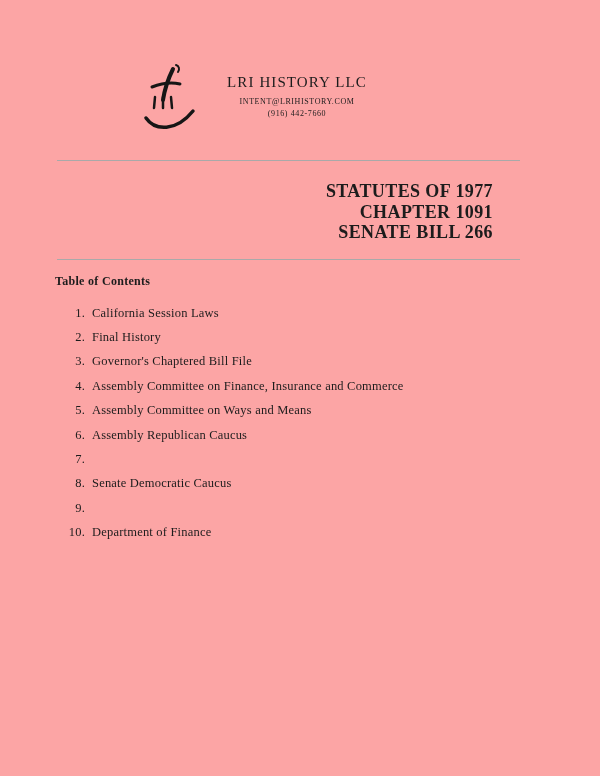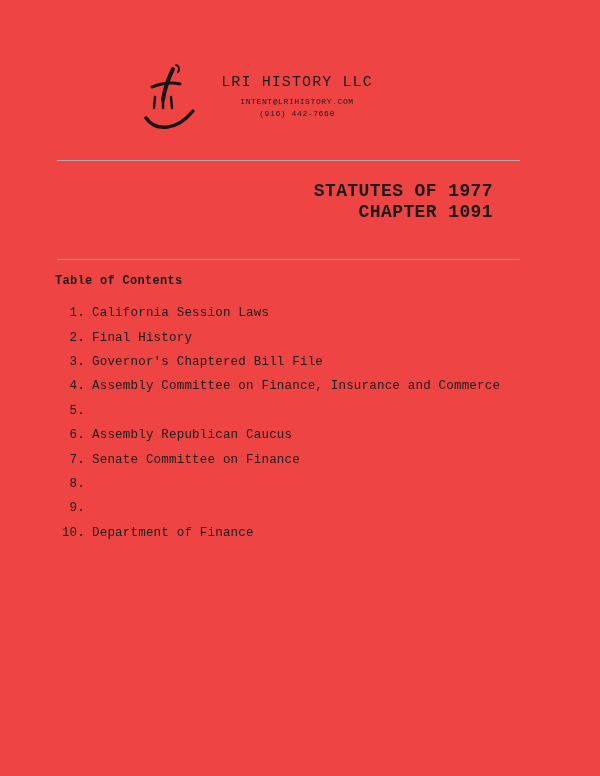--- a/index.html
+++ b/index.html
@@ -4,22 +4,22 @@
 <style>
   html, body {
     margin: 0;
     padding: 0;
     background: #ffffff;
   }
   .page {
     position: relative;
     width: 600px;
     height: 776px;
-    background: #ef4444;
-    font-family: Liberation Mono, monospace;
+    background: #fca5a5;
+    font-family: Liberation Serif, serif;
     color: #1c1c1c;
     overflow: hidden;
   }
   .logo {
     position: absolute;
     left: 140px;
     top: 58px;
   }
   .header-text {
     position: absolute;
@@ -112,20 +112,21 @@
     <div class="brand">LRI HISTORY LLC</div>
     <div class="contact">INTENT@LRIHISTORY.COM</div>
     <div class="contact">(916) 442-7660</div>
   </div>
 
   <div class="rule rule-1"></div>
 
   <div class="reference">
     <div>STATUTES OF 1977</div>
     <div>CHAPTER  1091</div>
+    <div>SENATE BILL 266</div>
   </div>
 
   <div class="rule rule-2"></div>
 
   <div class="toc-title">Table of Contents</div>
 
   <div class="toc-list">
     <div class="toc-item">
       <span class="toc-num">1.</span>
       <span class="toc-label">California Session Laws</span>
@@ -137,31 +138,32 @@
     <div class="toc-item">
       <span class="toc-num">3.</span>
       <span class="toc-label">Governor's Chaptered Bill File</span>
     </div>
     <div class="toc-item">
       <span class="toc-num">4.</span>
       <span class="toc-label">Assembly Committee on Finance, Insurance and Commerce</span>
     </div>
     <div class="toc-item">
       <span class="toc-num">5.</span>
+      <span class="toc-label">Assembly Committee on Ways and Means</span>
     </div>
     <div class="toc-item">
       <span class="toc-num">6.</span>
       <span class="toc-label">Assembly Republican Caucus</span>
     </div>
     <div class="toc-item">
       <span class="toc-num">7.</span>
-      <span class="toc-label">Senate Committee on Finance</span>
     </div>
     <div class="toc-item">
       <span class="toc-num">8.</span>
+      <span class="toc-label">Senate Democratic Caucus</span>
     </div>
     <div class="toc-item">
       <span class="toc-num">9.</span>
     </div>
     <div class="toc-item">
       <span class="toc-num">10.</span>
       <span class="toc-label">Department of Finance</span>
     </div>
   </div>
 

